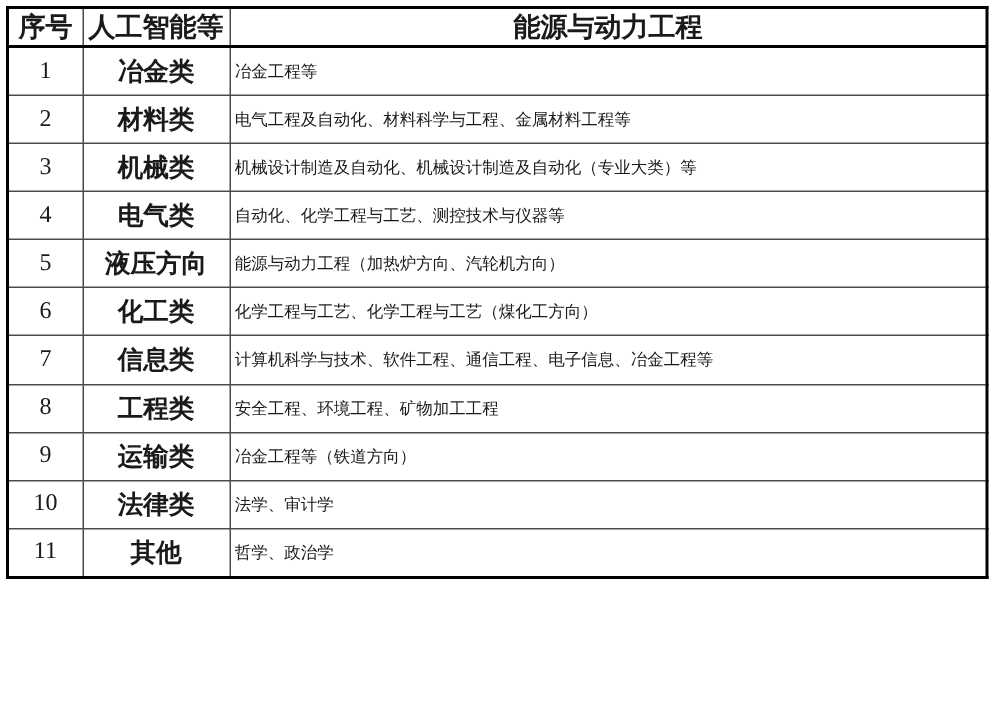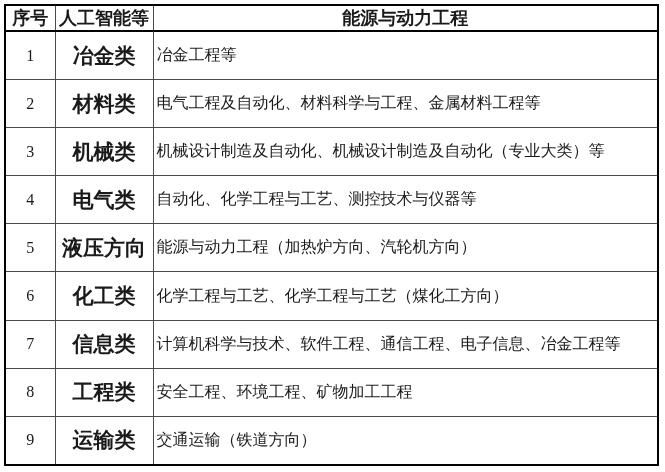--- a/index.html
+++ b/index.html
@@ -13,21 +13,21 @@
     position: relative;
     overflow: hidden;
     font-family: "Liberation Sans", sans-serif;
     color: #1a1a1a;
   }
   .majors-table {
     position: absolute;
     left: 4px;
     top: 4px;
     width: 655px;
-    height: 462px;
+    height: 382px;
     border-collapse: collapse;
     table-layout: fixed;
     border: 2px solid #000000;
   }
   .majors-table col.col-index    { width: 50px; }
   .majors-table col.col-category { width: 98px; }
   .majors-table th, .majors-table td {
     border: 1px solid #4a4a4a;
     vertical-align: middle;
     padding: 0;
@@ -40,26 +40,26 @@
     font-weight: bold;
     text-align: center;
   }
   td.cell-index {
     font-family: "Liberation Serif", serif;
     font-size: 16px;
     text-align: center;
     font-weight: normal;
   }
   td.cell-category {
-    font-size: 21px;
+    font-size: 17px;
     font-weight: bold;
     text-align: center;
   }
   td.cell-majors {
-    font-size: 16px;
+    font-size: 11px;
     text-align: left;
     padding-left: 3px;
     letter-spacing: 0px;
   }
 </style>
 </head>
 <body>
 
 <table class="majors-table">
   <colgroup>
@@ -111,16 +111,26 @@
       <td class="cell-majors">计算机科学与技术、软件工程、通信工程、电子信息、冶金工程等</td>
     </tr>
     <tr>
       <td class="cell-index">8</td>
       <td class="cell-category">工程类</td>
       <td class="cell-majors">安全工程、环境工程、矿物加工工程</td>
     </tr>
     <tr>
       <td class="cell-index">9</td>
       <td class="cell-category">运输类</td>
-      <td class="cell-majors">交通运输（铁道方向）</td>
+      <td class="cell-majors">冶金工程等（铁道方向）</td>
+    </tr>
+    <tr>
+      <td class="cell-index">10</td>
+      <td class="cell-category">法律类</td>
+      <td class="cell-majors">法学、审计学</td>
+    </tr>
+    <tr>
+      <td class="cell-index">11</td>
+      <td class="cell-category">其他</td>
+      <td class="cell-majors">哲学、政治学</td>
     </tr>
   </tbody>
 </table>
 
 </body></html>

